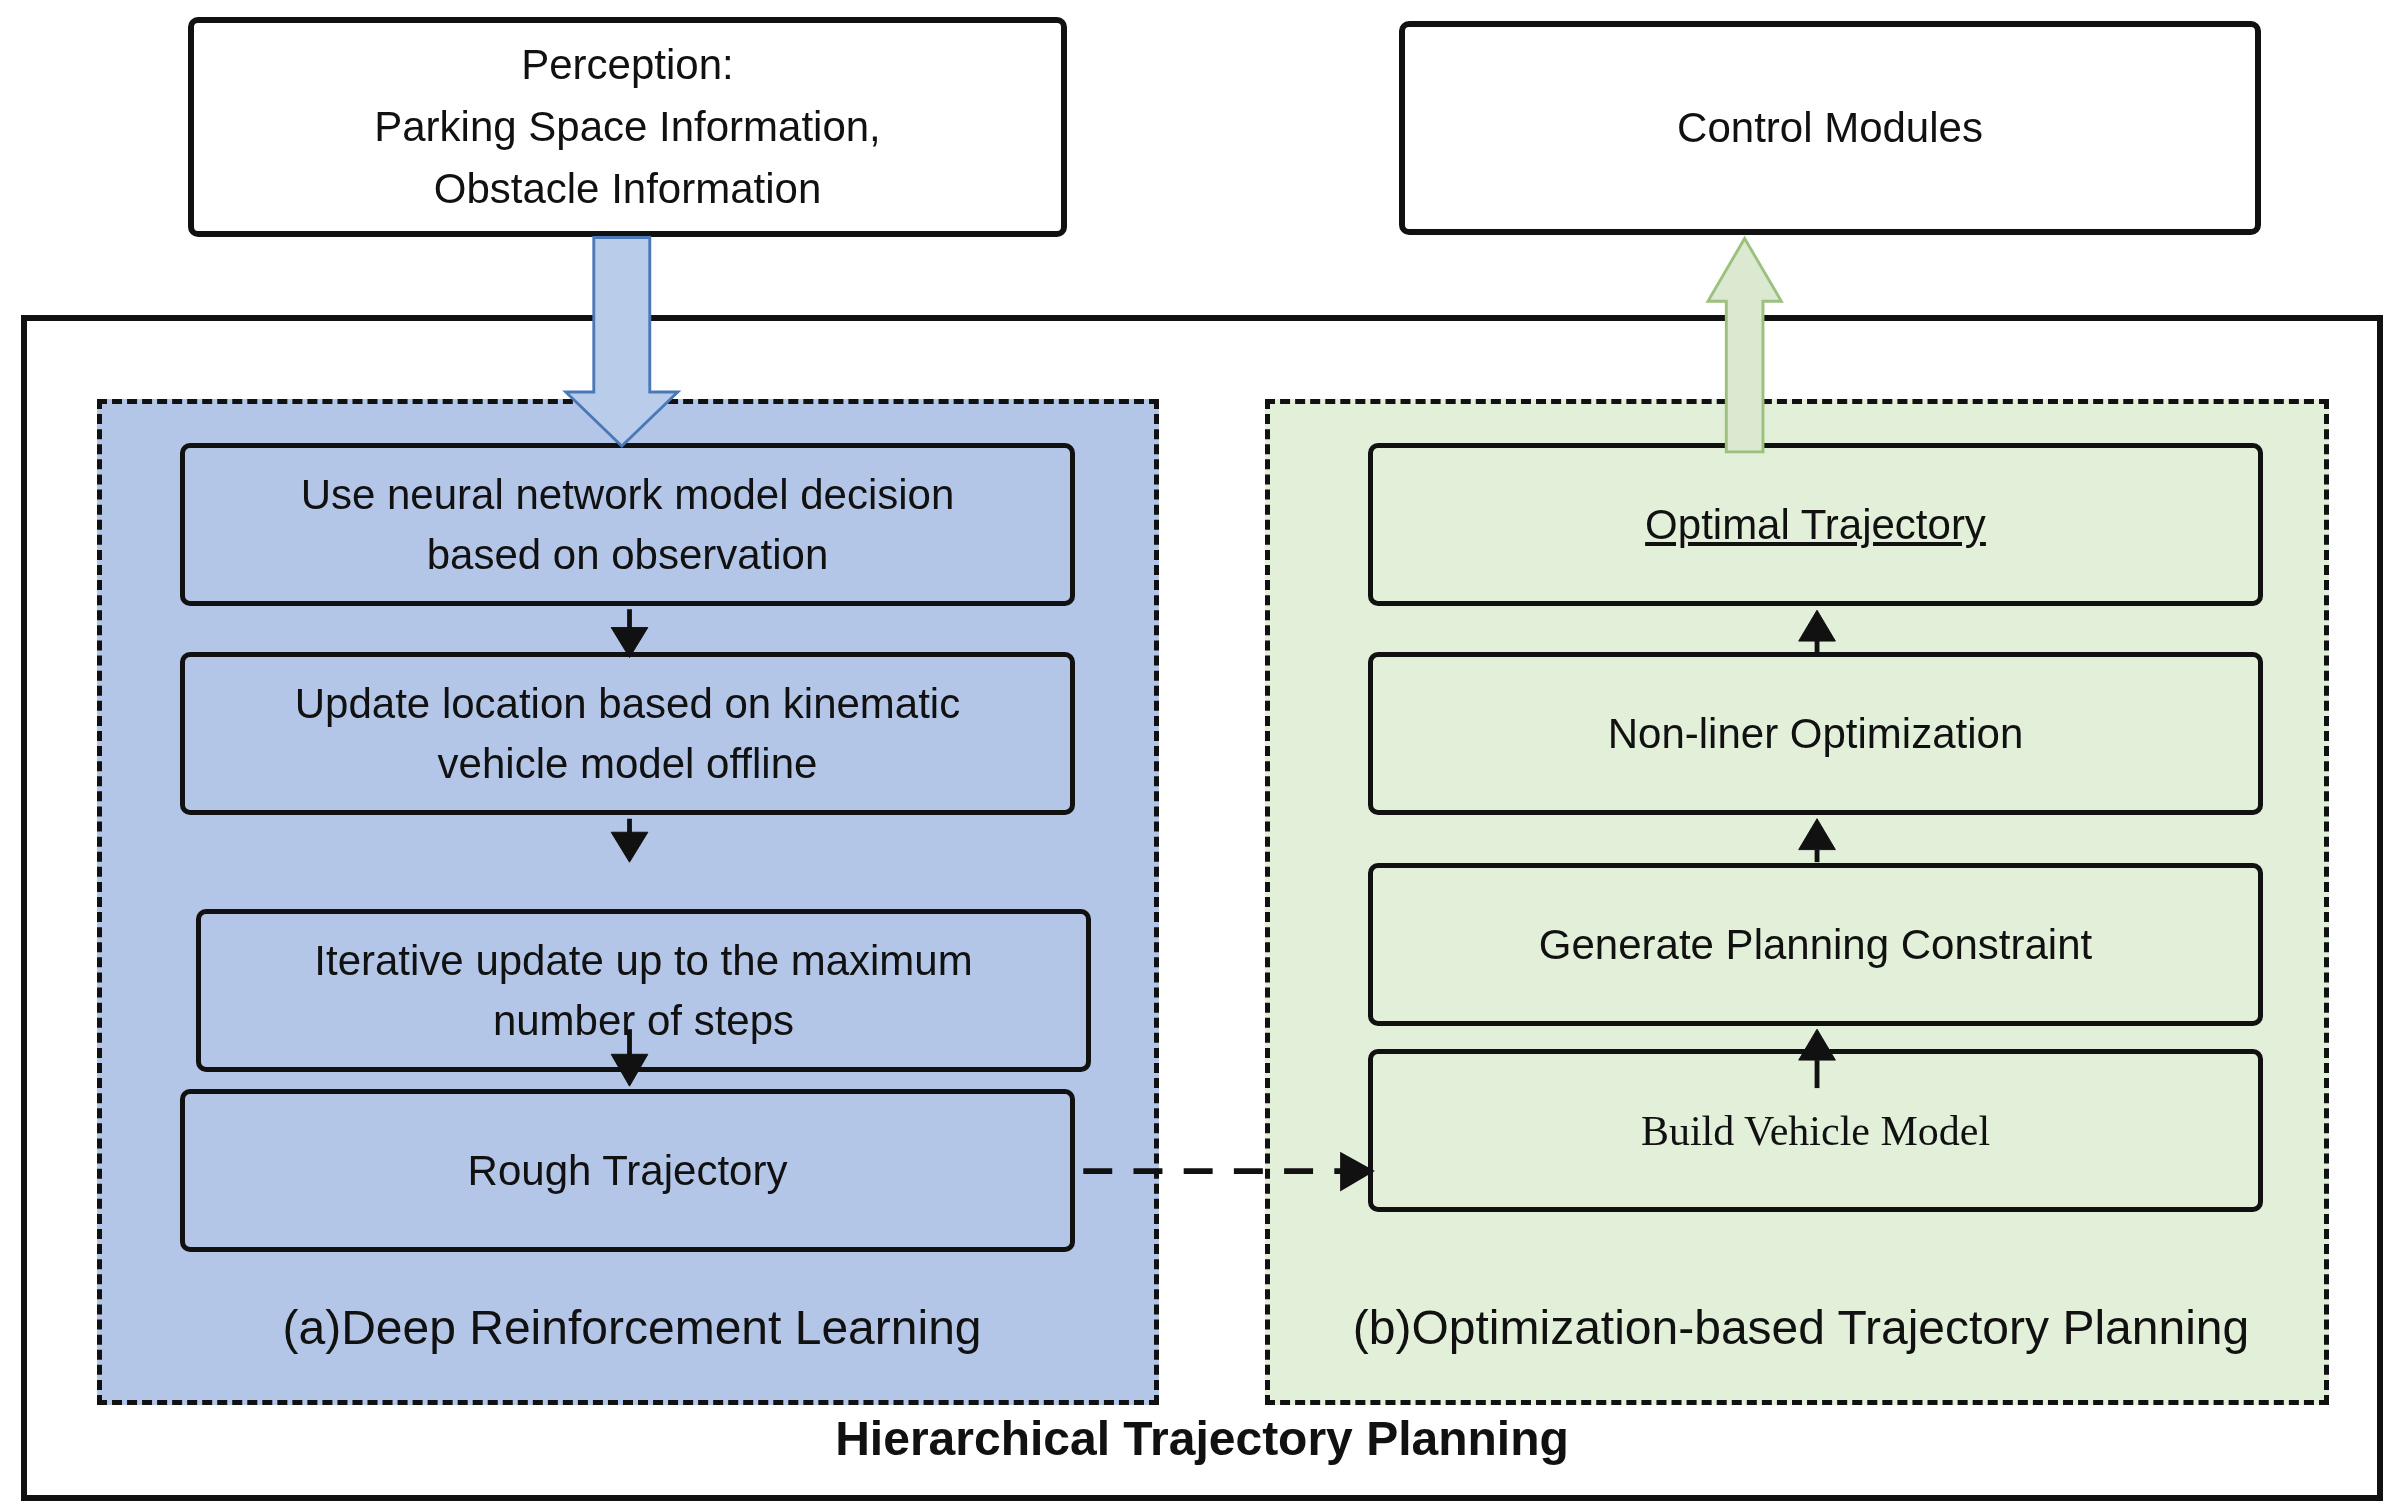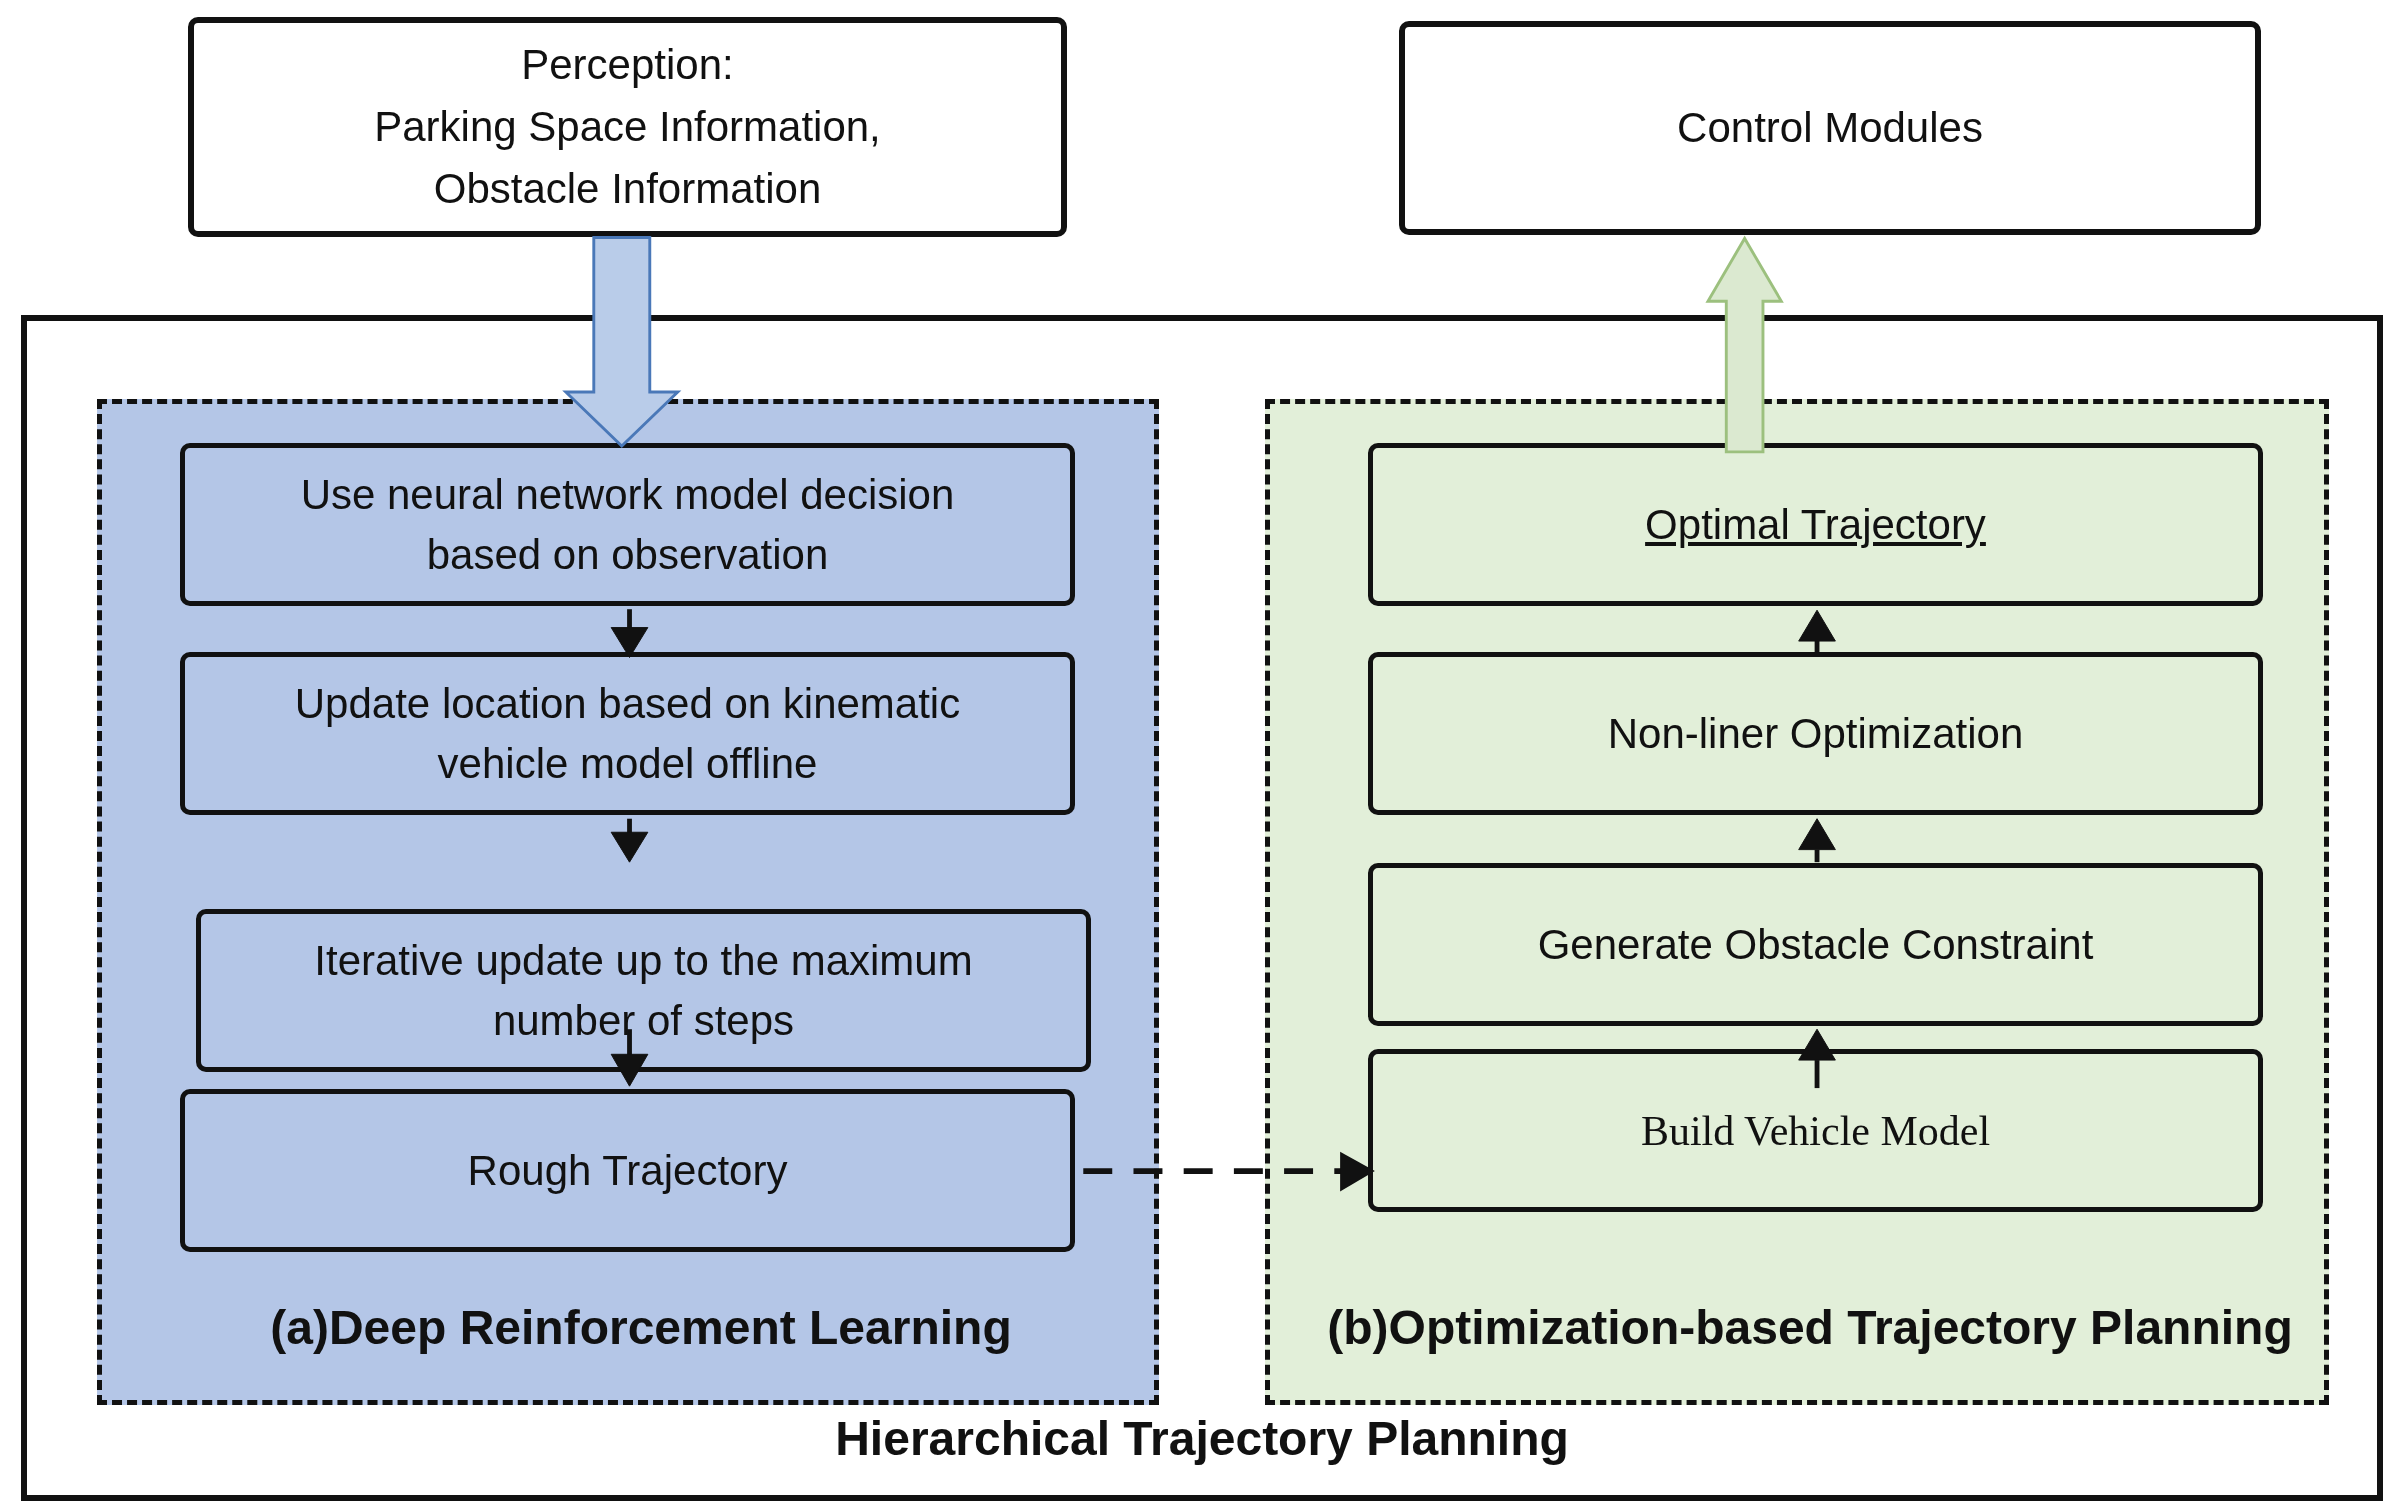--- a/index.html
+++ b/index.html
@@ -14,22 +14,22 @@
   }
   .top-box{font-size:42px;line-height:62px;border-width:6.8px;}
   .outer{position:absolute;box-sizing:border-box;border:6.8px solid #111111;background:#ffffff;}
   .panel{position:absolute;box-sizing:border-box;border:5.8px dashed #111111;}
   .panel-blue{background:var(--panel_blue,#b4c6e7);}
   .panel-green{background:var(--panel_green,#e2efd9);}
   .step{font-size:42px;line-height:60px;height:163px;width:895px;}
   .step-blue{background:var(--panel_blue,#b4c6e7);}
   .step-green{background:var(--panel_green,#e2efd9);}
   .panel-caption{
-    position:absolute;left:13px;width:100%;text-align:center;
-    font-size:48px;font-weight:bold;top:896px;
+    position:absolute;left:4px;width:100%;text-align:center;
+    font-size:48px;font-weight:normal;top:896px;
   }
   .outer-caption{
     position:absolute;left:0;width:100%;text-align:center;
     font-size:48px;font-weight:bold;top:1090px;
   }
   svg.overlay{position:absolute;left:0;top:0;width:2406px;height:1510px;pointer-events:none;}
 </style>
 </head>
 <body>
 
@@ -67,21 +67,21 @@
     </div>
 
     <div class="panel panel-green" style="left:1238px;top:78px;width:1064px;height:1006px;">
       <div class="rbox step step-green" style="left:98px;top:39px;text-decoration:underline;">
         <span>Optimal Trajectory</span>
       </div>
       <div class="rbox step step-green" style="left:98px;top:248px;">
         <span>Non-liner Optimization</span>
       </div>
       <div class="rbox step step-green" style="left:98px;top:459px;">
-        <span>Generate Obstacle Constraint</span>
+        <span>Generate Planning Constraint</span>
       </div>
       <div class="rbox step step-green" style="left:98px;top:645px;font-family:Liberation Serif, serif;">
         <span>Build Vehicle Model</span>
       </div>
       <div class="panel-caption">(b)Optimization-based Trajectory Planning</div>
     </div>
 
     <div class="outer-caption">Hierarchical Trajectory Planning</div>
   </div>
 

